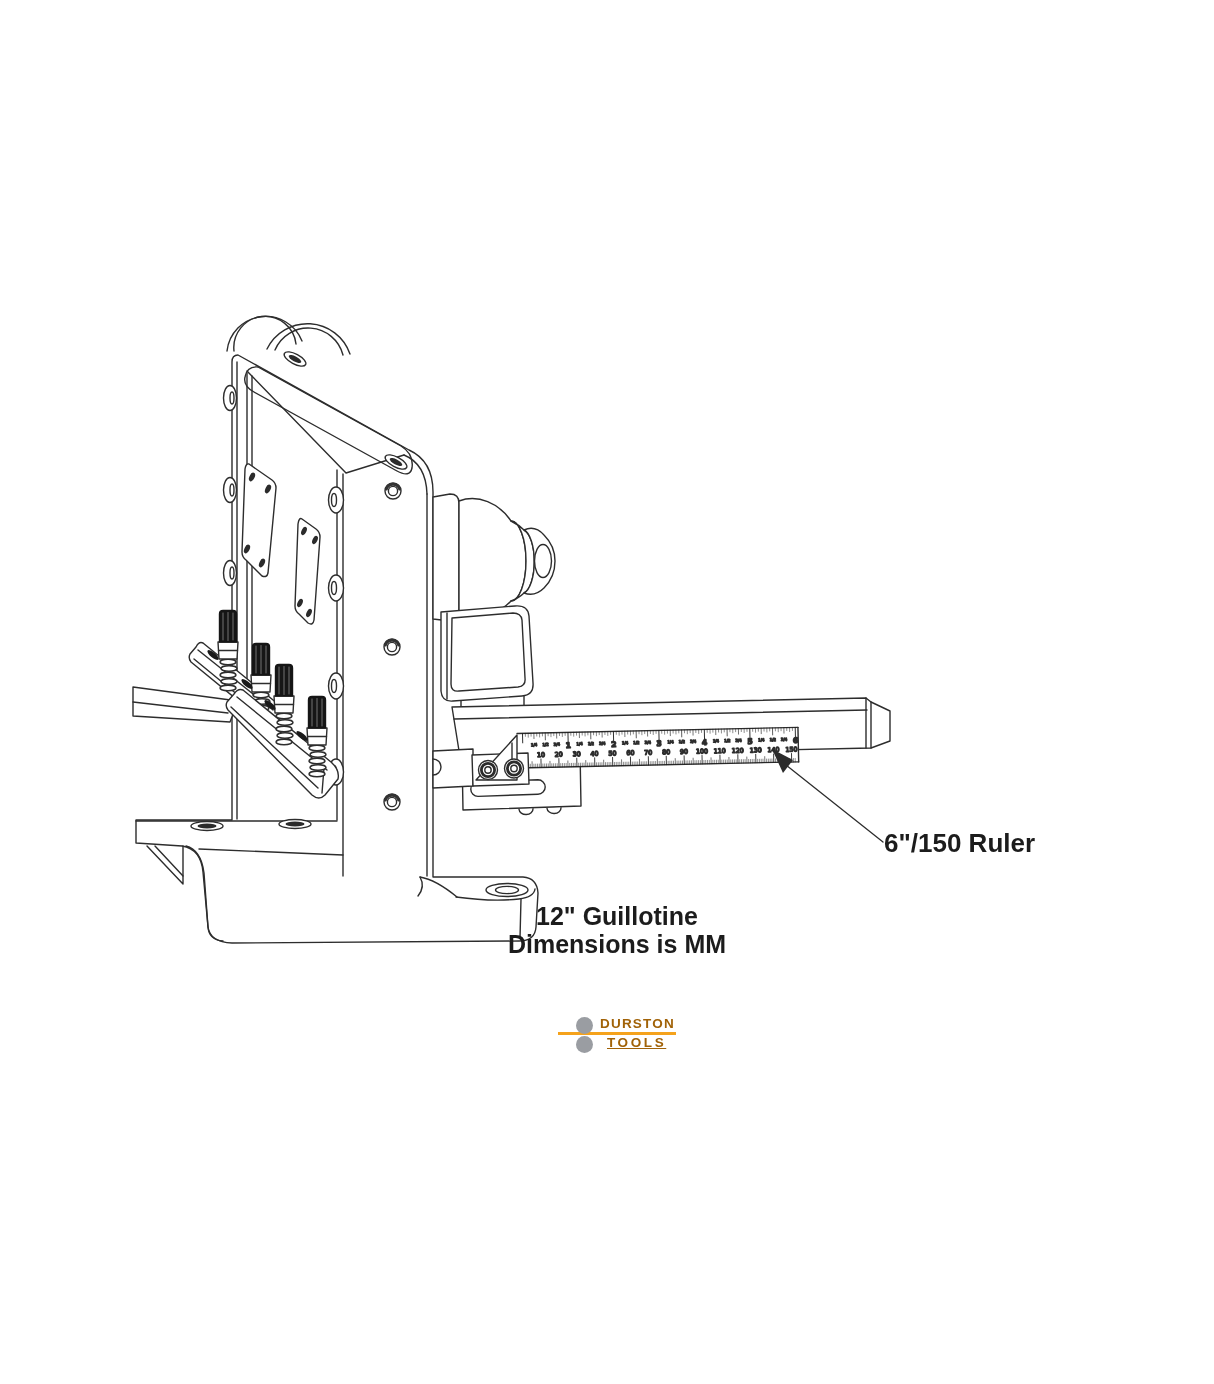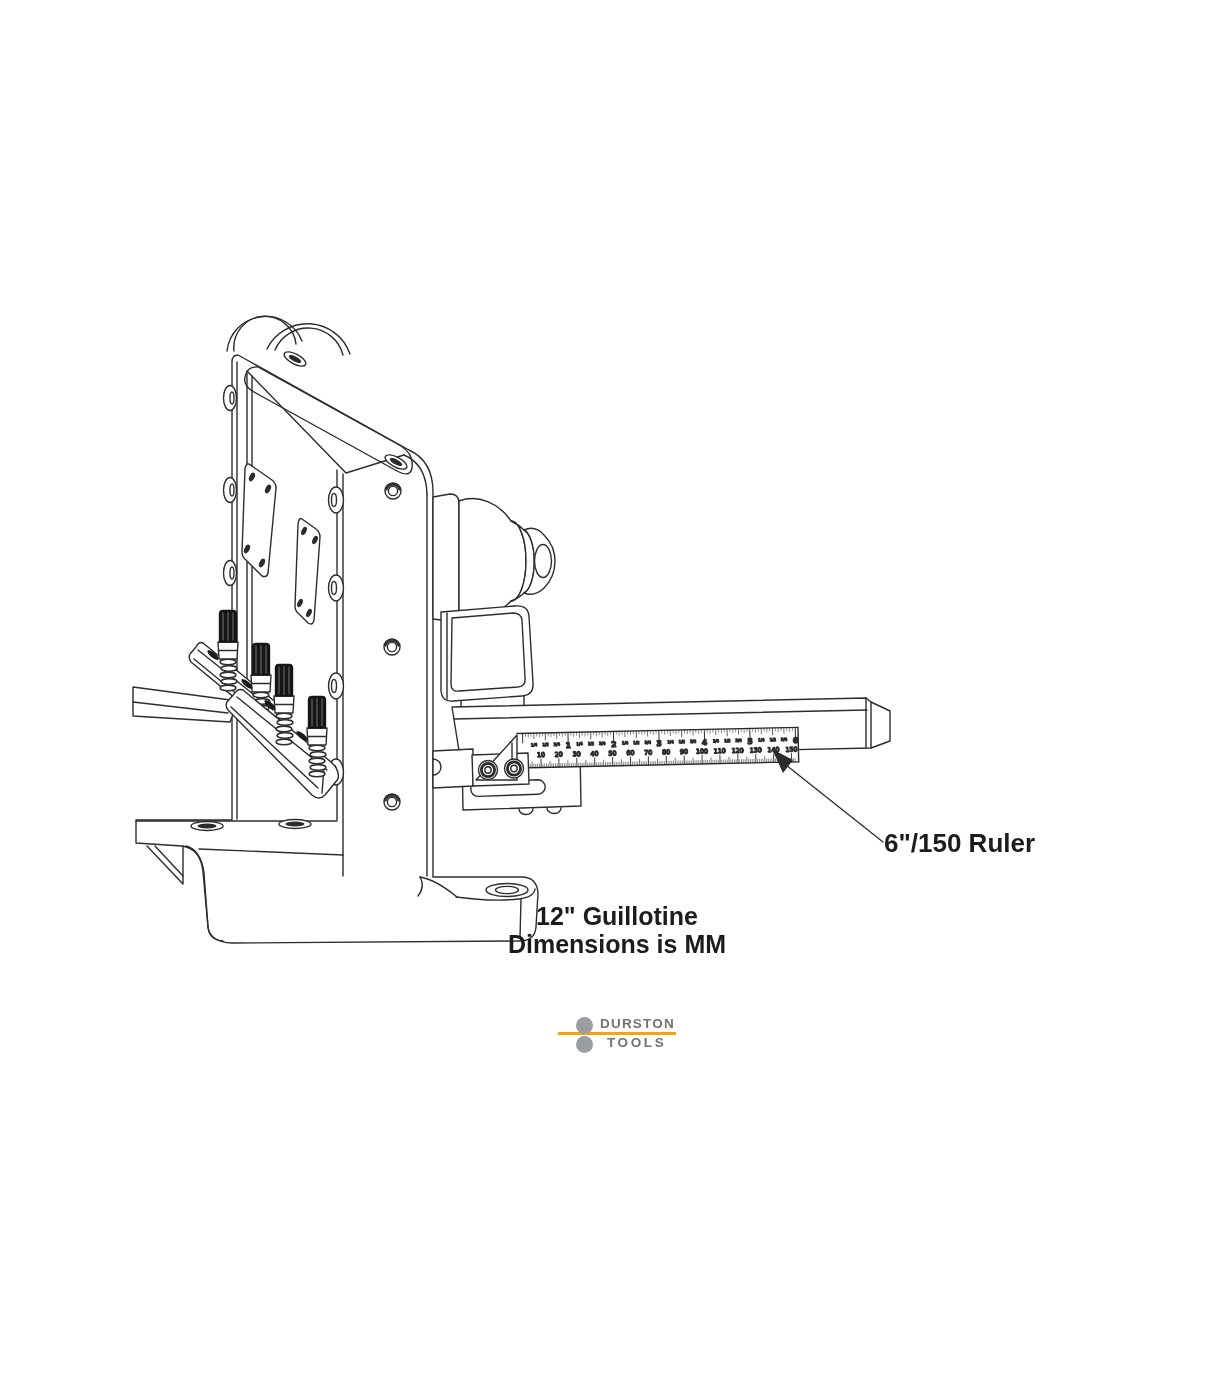--- a/index.html
+++ b/index.html
@@ -8,23 +8,23 @@
   #drawing{position:absolute;left:0;top:0;}
   .callout-label{position:absolute;left:884px;top:828px;font-size:26px;font-weight:bold;
                  letter-spacing:0px;white-space:nowrap;}
   .caption{position:absolute;left:367px;top:903px;width:500px;text-align:center;
            font-size:25px;font-weight:bold;line-height:27.5px;}
   .logo{position:absolute;left:556px;top:1013px;width:140px;height:48px;}
   .logo .roll{position:absolute;width:17px;height:17px;border-radius:50%;background:#9a9da2;}
   .logo .roll.top{left:20px;top:4px;}
   .logo .roll.bottom{left:20px;top:22.5px;}
   .logo .bar{position:absolute;left:2px;top:18.5px;width:118px;height:3.5px;background:#F5A21B;}
-  .logo .word{position:absolute;font-weight:bold;font-size:13.5px;color:#737373;white-space:nowrap;}
+  .logo .word{position:absolute;font-weight:bold;font-size:13.5px;color:#a16207;white-space:nowrap;}
   .logo .word.top{left:44px;top:3px;letter-spacing:1.2px;}
-  .logo .word.bottom{left:51px;top:22px;letter-spacing:2.6px;}
+  .logo .word.bottom{left:51px;top:22px;letter-spacing:2.6px;text-decoration:underline;}
 </style>
 </head>
 <body>
 
 <div id="stage">
 
 <svg id="drawing" width="1214" height="1384" viewBox="0 0 1214 1384">
   <g stroke="#2d2d2d" stroke-width="1.4" fill="none" stroke-linejoin="round" stroke-linecap="round">
 
     <g>

